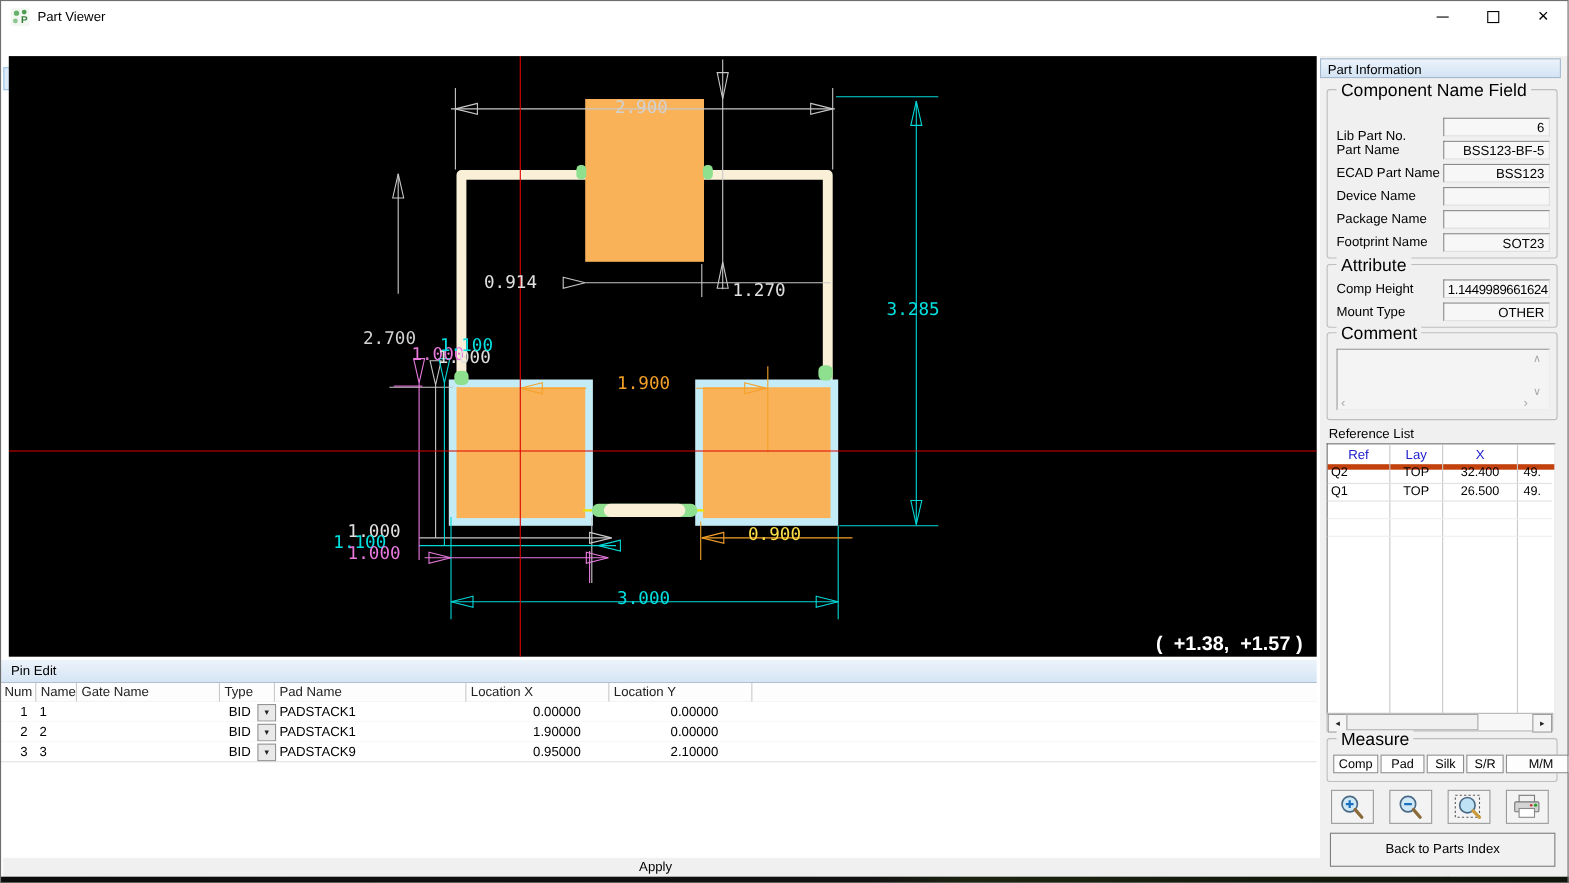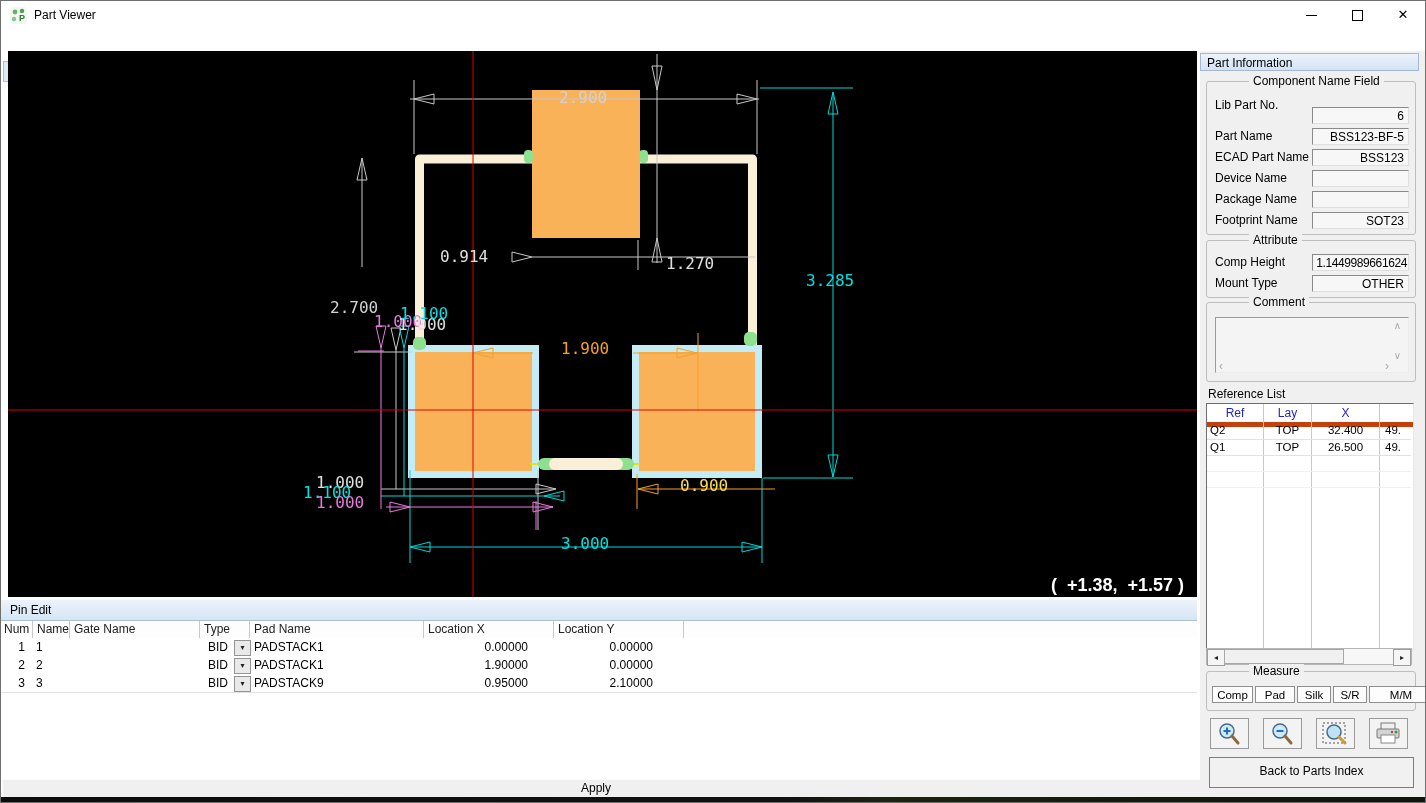--- a/index.html
+++ b/index.html
@@ -27,21 +27,21 @@
   .prow{position:absolute;height:18px;line-height:18px;border-bottom:1px solid #e2e2e2;width:1197px;background:#fff;}
   .pcell{position:absolute;top:0;height:18px;}
   .r{text-align:right;}
   .ddbtn{position:absolute;width:15px;height:14px;top:2px;background:#e9e9e9;border:1px solid #949494;font-size:8px;line-height:13px;text-align:center;color:#222;}
   .applybtn{left:2px;top:779px;width:1313px;height:18px;background:#f0f0f0;border:1px solid;border-color:#fdfdfd #8a8a8a #8a8a8a #fdfdfd;}
   .applylbl{position:absolute;left:578px;top:1px;font-size:12px;}
   
   .rpanel{left:1200px;top:51px;width:226px;height:746px;background:#f0f0f0;}
   .phdr{left:0;top:2px;width:219px;height:18px;line-height:18px;padding-left:6px;background:linear-gradient(180deg,#ecf3fb,#d3e3f4);border:1px solid #a4b8cf;box-sizing:border-box;}
   .group{position:absolute;border:1px solid #bdbdbd;border-radius:3px;}
-  .gtitle{position:absolute;top:-8px;left:8px;background:#f0f0f0;padding:0 4px;font-size:12px;margin-left:34px;}
+  .gtitle{position:absolute;top:-8px;left:8px;background:#f0f0f0;padding:0 4px;font-size:16px;}
   .fld{position:absolute;left:105px;width:97px;height:17px;background:#f7f7f7;border:1px solid;border-color:#8a8a8a #dedede #dedede #8a8a8a;font-size:12px;line-height:16px;text-align:right;padding-right:4px;box-sizing:border-box;}
   .flbl{position:absolute;left:8px;font-size:12px;line-height:17px;}
   .reftbl{background:#fff;border:1px solid;border-color:#6f6f6f #e6e6e6 #e6e6e6 #6f6f6f;}
   .refhdr{position:absolute;left:0;top:0;right:0;height:18px;border-bottom:5px solid #c2410c;color:#2222cc;}
   .refhdr span{position:absolute;top:2px;width:100%;}
   .refcell{position:absolute;font-size:11.5px;top:1px;}
   .sbtn{position:absolute;background:#f5f5f5;border:1px solid #9d9d9d;text-align:center;font-size:8px;color:#222;}
   .mbtn{background:#fdfdfd;border:1px solid #8f8f8f;height:17px;font-size:11.5px;text-align:center;line-height:16px;box-sizing:border-box;}
   .icobtn{position:absolute;width:39px;height:31px;background:#f3f3f3;border:1px solid #9a9a9a;box-sizing:border-box;}
   .backbtn{position:absolute;left:9px;top:706px;width:203px;height:29px;background:#f1f1f1;border:1px solid #7d7d7d;text-align:center;line-height:27px;font-size:12px;}
@@ -241,21 +241,21 @@
 
 <div class="abs applybtn">
   <span class="applylbl">Apply</span>
 </div>
 
 <div class="abs rpanel">
   <div class="abs phdr">Part Information</div>
 
   <div class="group" style="left:6px;top:30px;width:208px;height:152px">
     <span class="gtitle">Component Name Field</span>
-    <span class="flbl" style="top:15px">Lib Part No.</span>
+    <span class="flbl" style="top:33px">Lib Part No.</span>
     <div class="fld" style="top:25px">6</div>
     <span class="flbl" style="top:46px">Part Name</span>
     <div class="fld" style="top:46px">BSS123-BF-5</div>
     <span class="flbl" style="top:67px">ECAD Part Name</span>
     <div class="fld" style="top:67px">BSS123</div>
     <span class="flbl" style="top:88px">Device Name</span>
     <div class="fld" style="top:88px"></div>
     <span class="flbl" style="top:109px">Package Name</span>
     <div class="fld" style="top:109px"></div>
     <span class="flbl" style="top:130px">Footprint Name</span>

